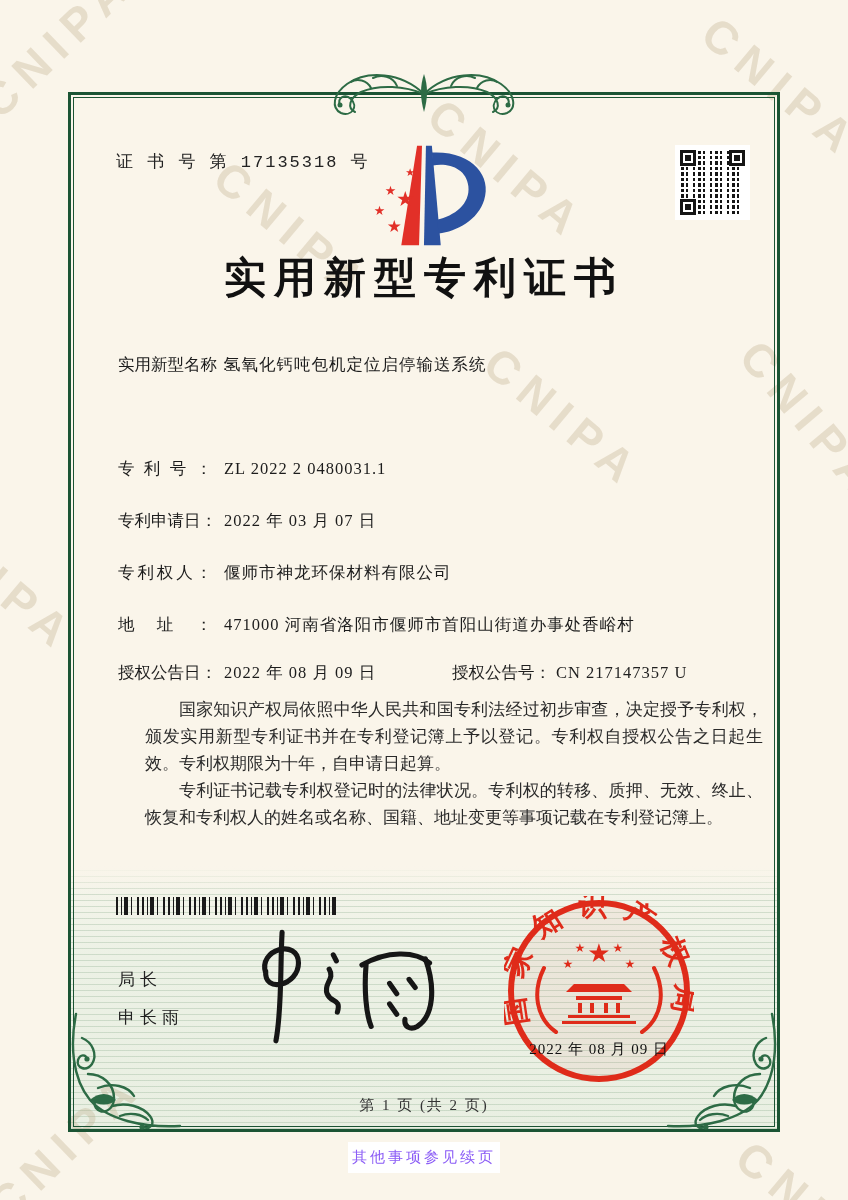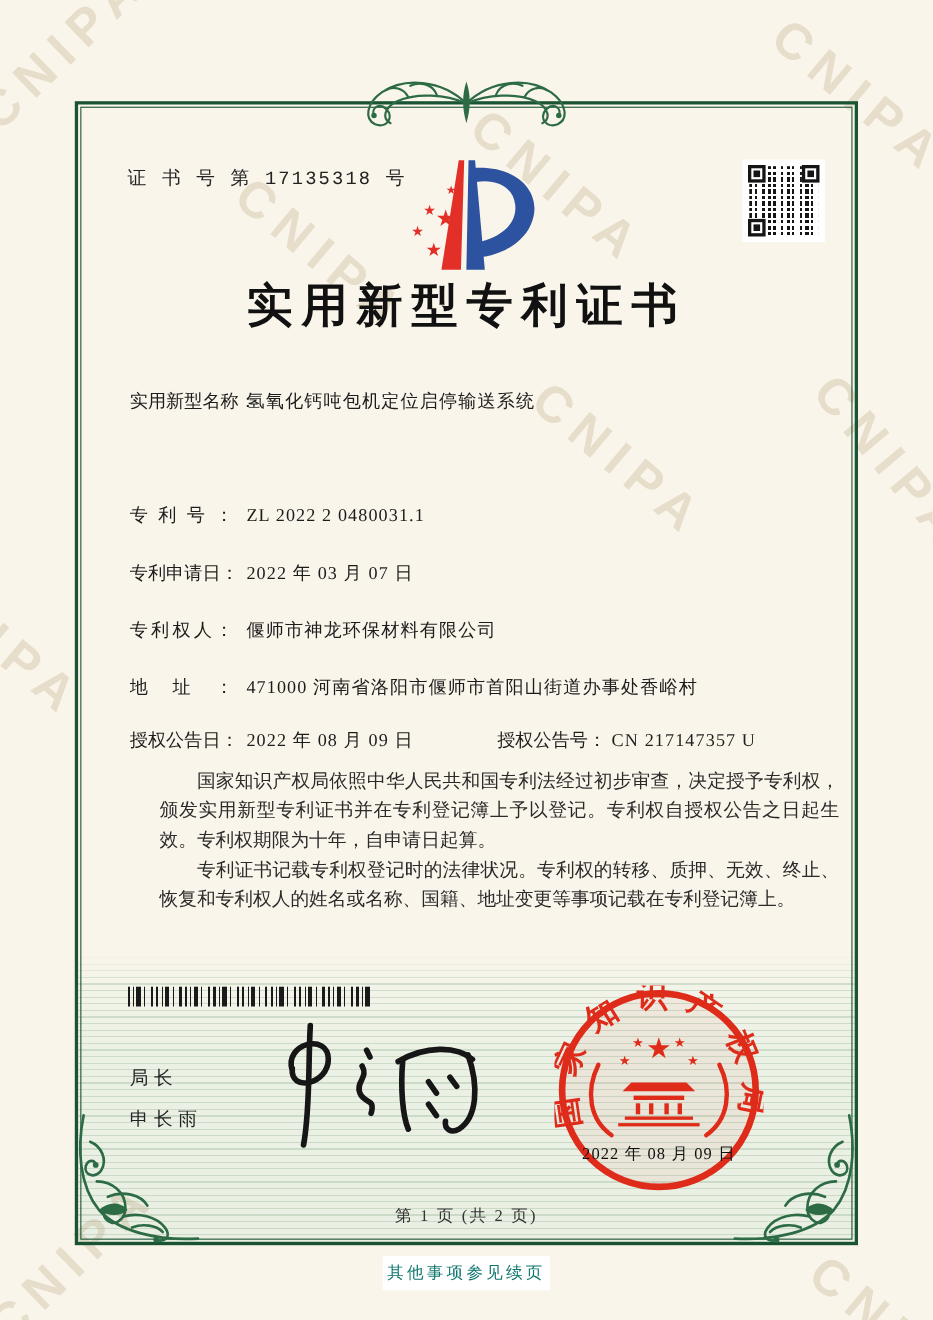--- a/index.html
+++ b/index.html
@@ -84,21 +84,21 @@
   .seal-date{
     position:absolute;left:504px;top:1040px;width:190px;z-index:7;
     text-align:center;font-size:15px;letter-spacing:1px;color:#111;white-space:nowrap;
   }
   .page-info{
     position:absolute;left:68px;top:1096px;width:712px;z-index:5;
     text-align:center;font-size:15px;letter-spacing:2px;color:#333;
   }
   .cont-note{
     position:absolute;left:424px;top:1142px;transform:translateX(-50%);z-index:5;
-    background:#fff;padding:6px 4px;font-size:15px;letter-spacing:3px;color:#0f766e;white-space:nowrap;
+    background:#fff;padding:6px 4px;font-size:15px;letter-spacing:3px;color:#8b5cf6;white-space:nowrap;
   }
 </style>
 </head>
 <body>
 
 <div class="page">
 
   <div class="band"></div>
 
   <div class="wm" style="left:-30px;top:90px;transform:rotate(-44deg);">CNIPA</div>

